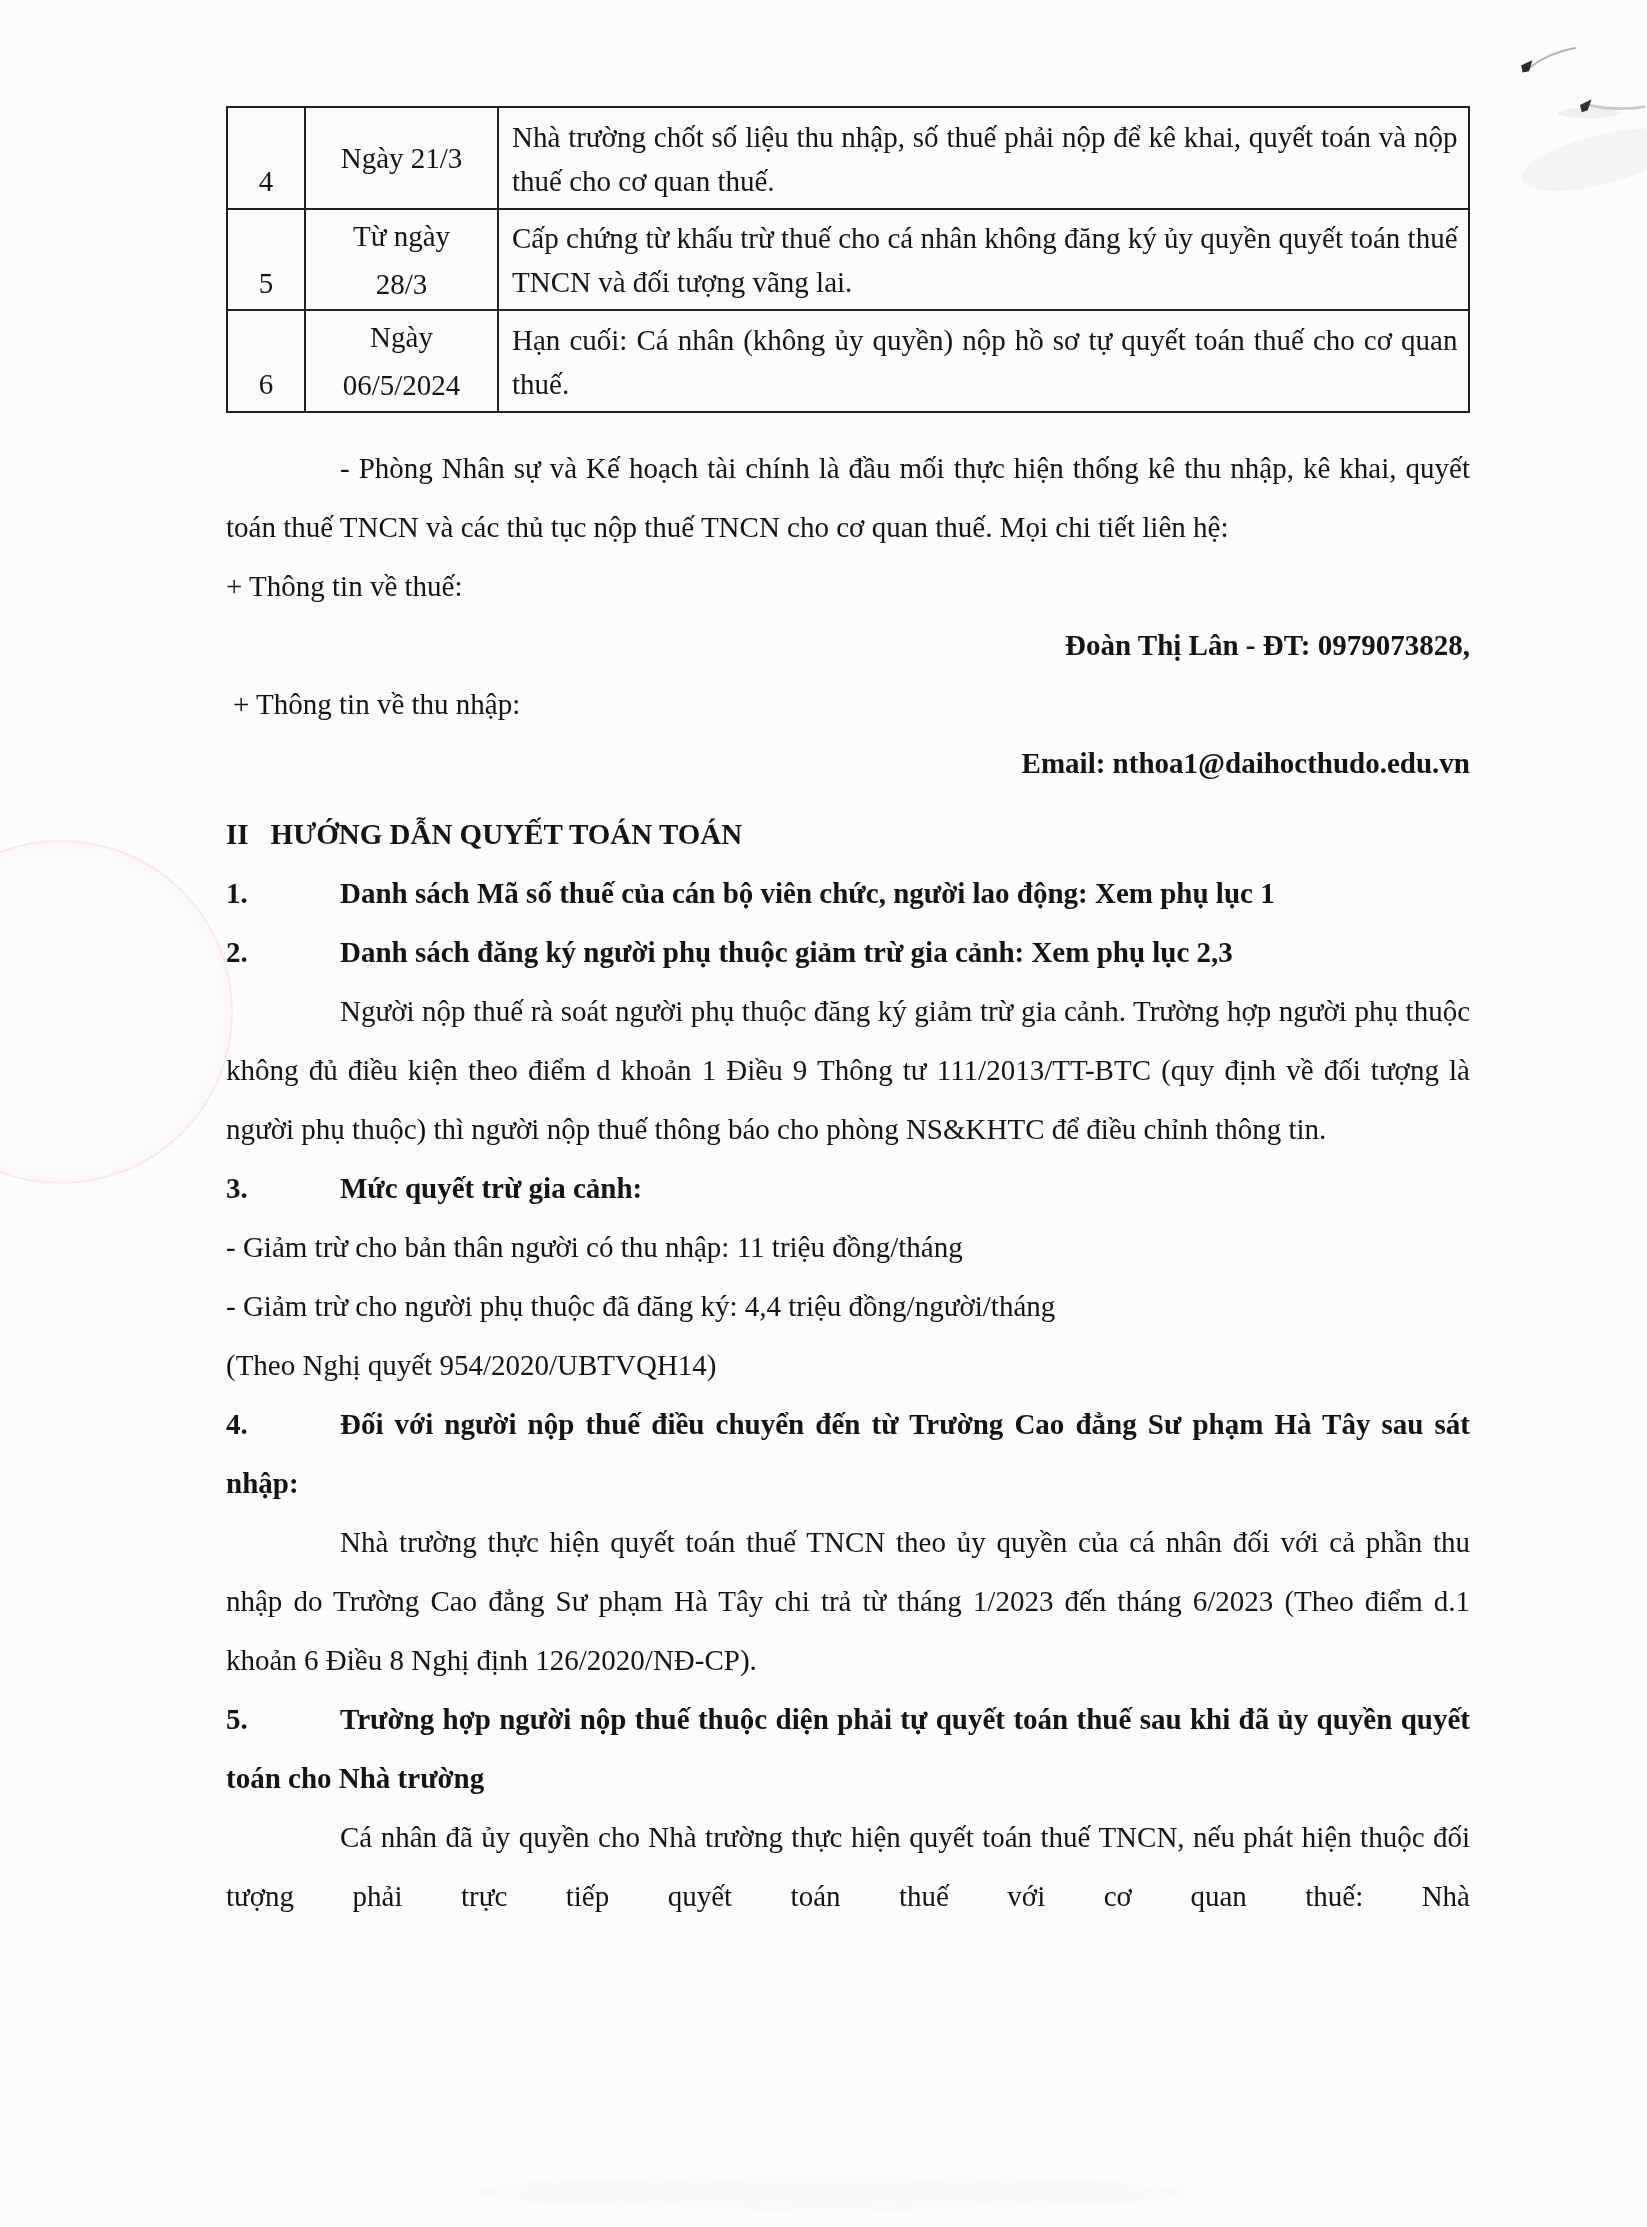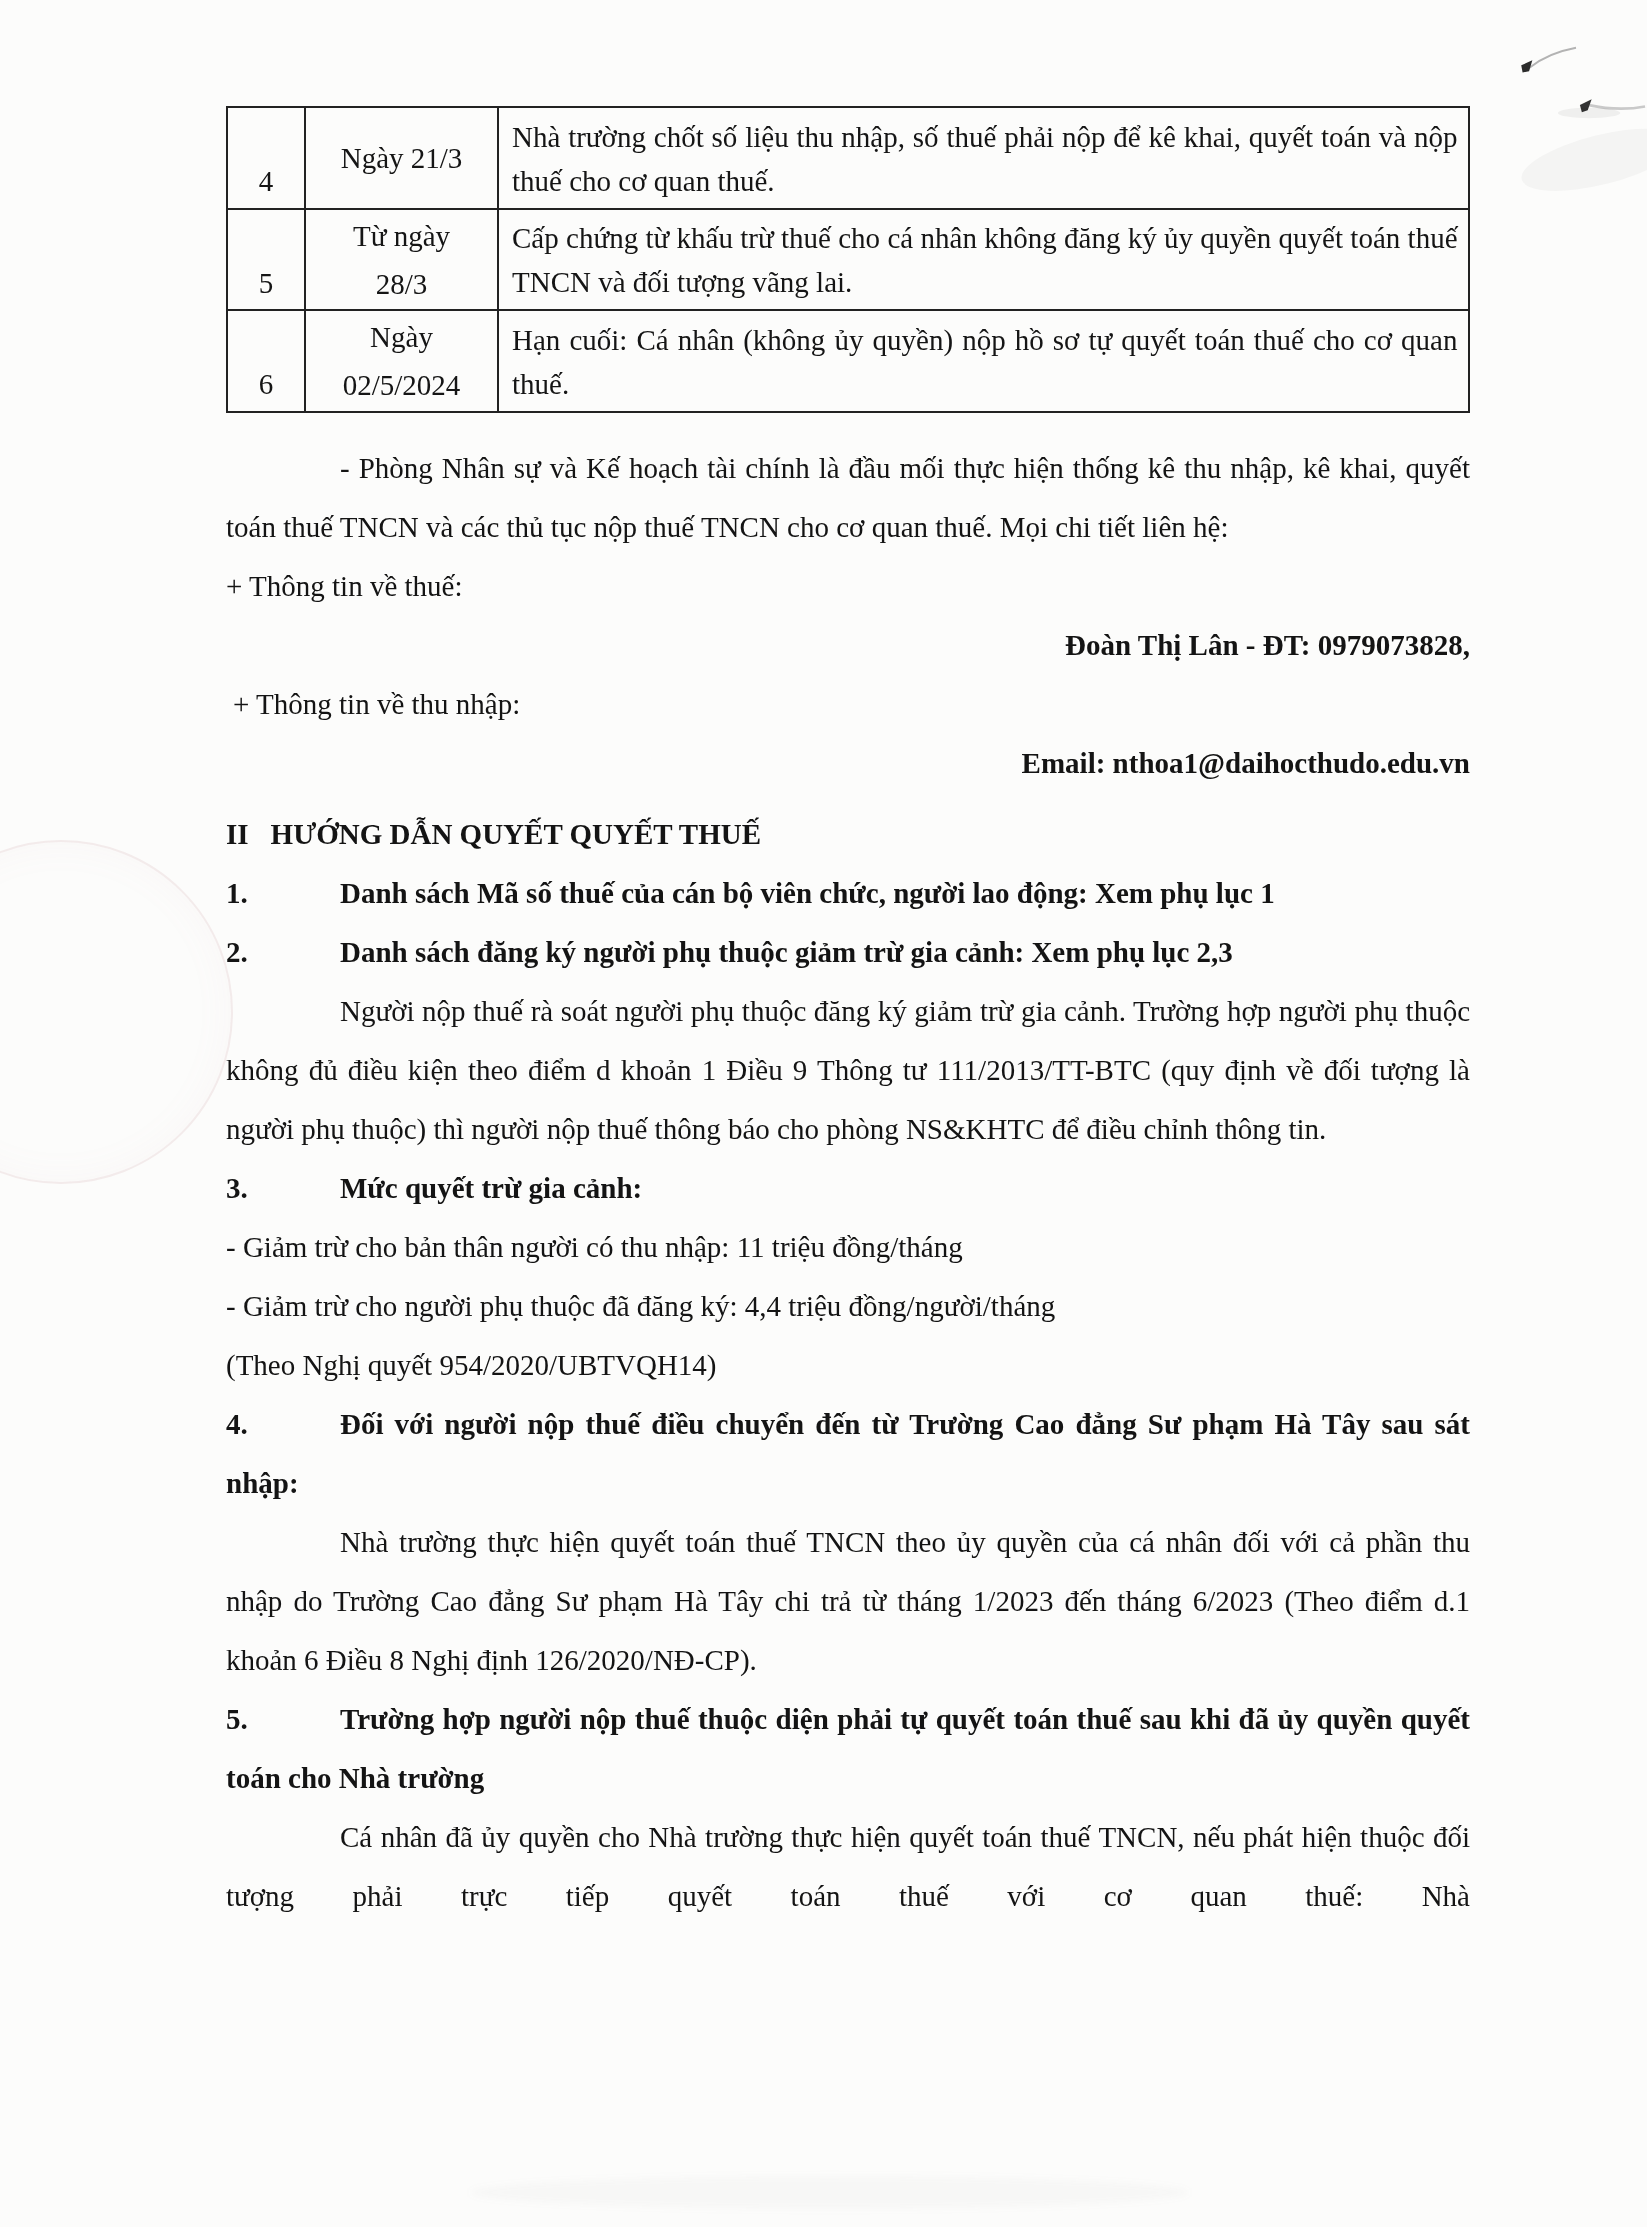--- a/index.html
+++ b/index.html
@@ -90,39 +90,39 @@
           <td class="cell-date">
             <div class="date-line">Từ ngày</div>
             <div class="date-line">28/3</div>
           </td>
           <td class="cell-desc">Cấp chứng từ khấu trừ thuế cho cá nhân không đăng ký ủy quyền quyết toán thuế TNCN và đối tượng vãng lai.</td>
         </tr>
         <tr class="r2">
           <td class="cell-no">6</td>
           <td class="cell-date">
             <div class="date-line">Ngày</div>
-            <div class="date-line">02/5/2024</div>
+            <div class="date-line">06/5/2024</div>
           </td>
           <td class="cell-desc">Hạn cuối: Cá nhân (không ủy quyền) nộp hồ sơ tự quyết toán thuế cho cơ quan thuế.</td>
         </tr>
       </tbody>
     </table>
 
     <div class="flow">
 
       <p class="indent">- Phòng Nhân sự và Kế hoạch tài chính là đầu mối thực hiện thống kê thu nhập, kê khai, quyết toán thuế TNCN và các thủ tục nộp thuế TNCN cho cơ quan thuế. Mọi chi tiết liên hệ:</p>
 
       <p class="sub" style="margin-left:0">+ Thông tin về thuế:</p>
       <p class="contact">Đoàn Thị Lân - ĐT: 0979073828,</p>
 
       <p class="sub" style="margin-left:7px">+ Thông tin về thu nhập:</p>
       <p class="contact">Email: nthoa1@daihocthudo.edu.vn</p>
 
       <p class="heading">
-        <span>II</span><span class="hgap"></span><span>HƯỚNG DẪN QUYẾT QUYẾT THUẾ</span>
+        <span>II</span><span class="hgap"></span><span>HƯỚNG DẪN QUYẾT TOÁN TOÁN</span>
       </p>
 
       <p>
         <span class="inum">1.</span><span class="b">Danh sách Mã số thuế của cán bộ viên chức, người lao động: Xem phụ lục 1</span>
       </p>
 
       <p>
         <span class="inum">2.</span><span class="b">Danh sách đăng ký người phụ thuộc giảm trừ gia cảnh: Xem phụ lục 2,3</span>
       </p>
 

